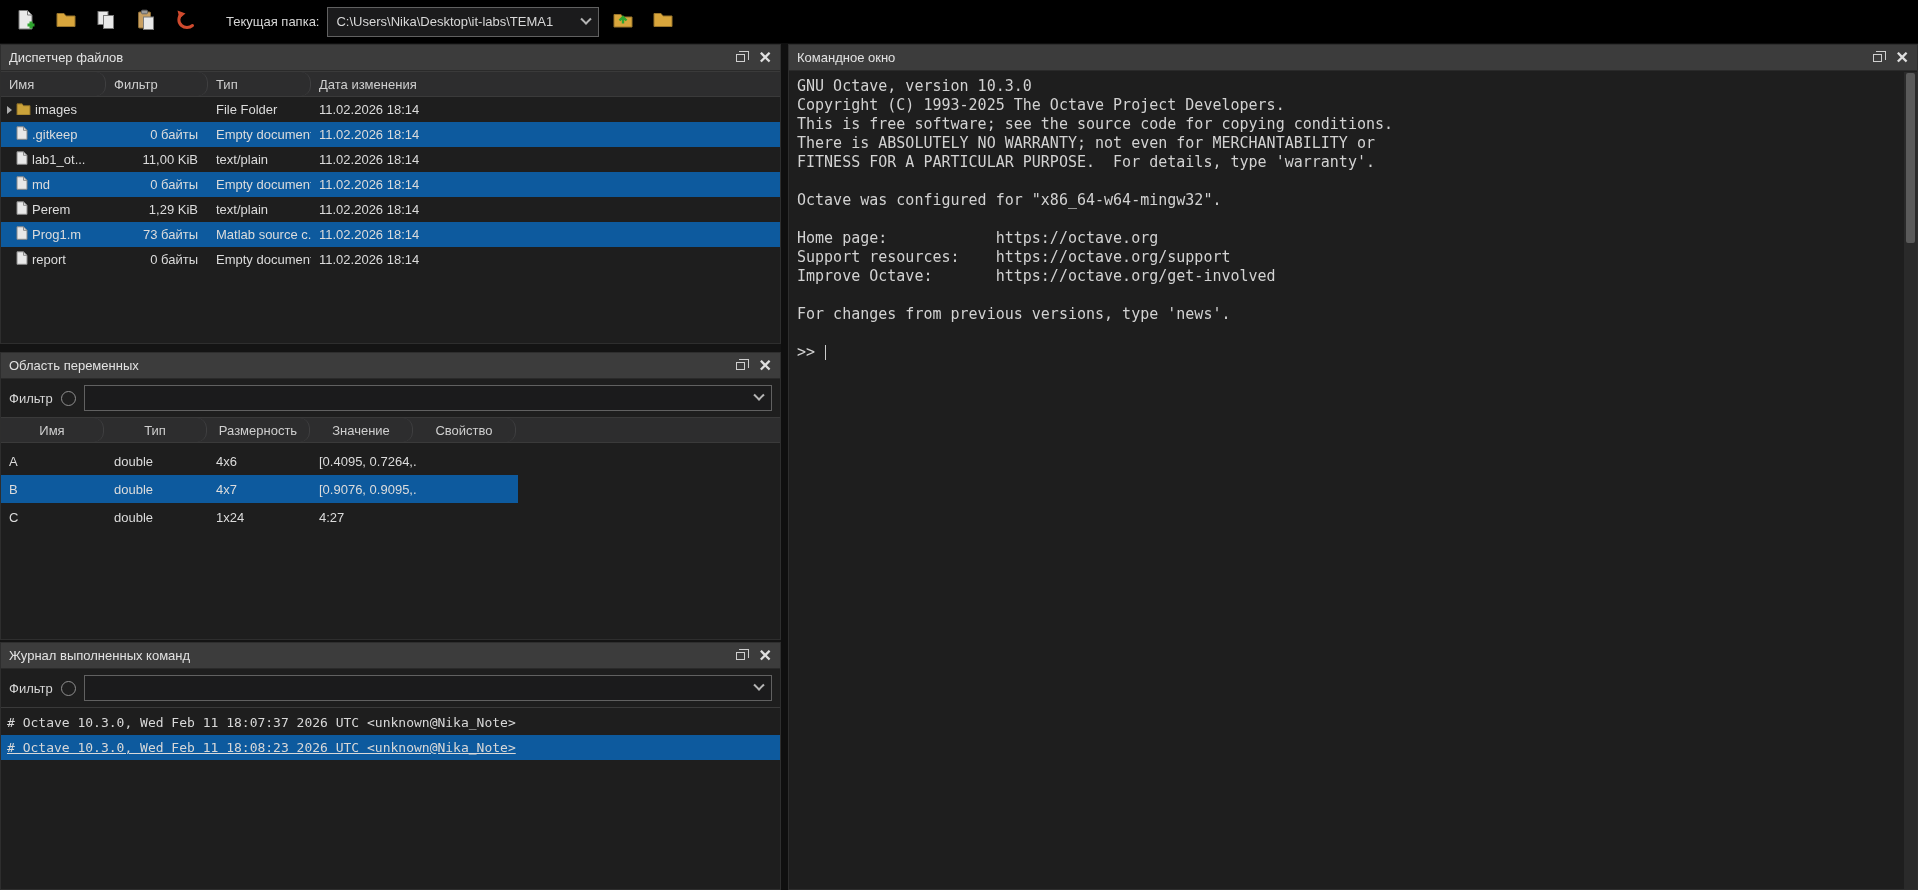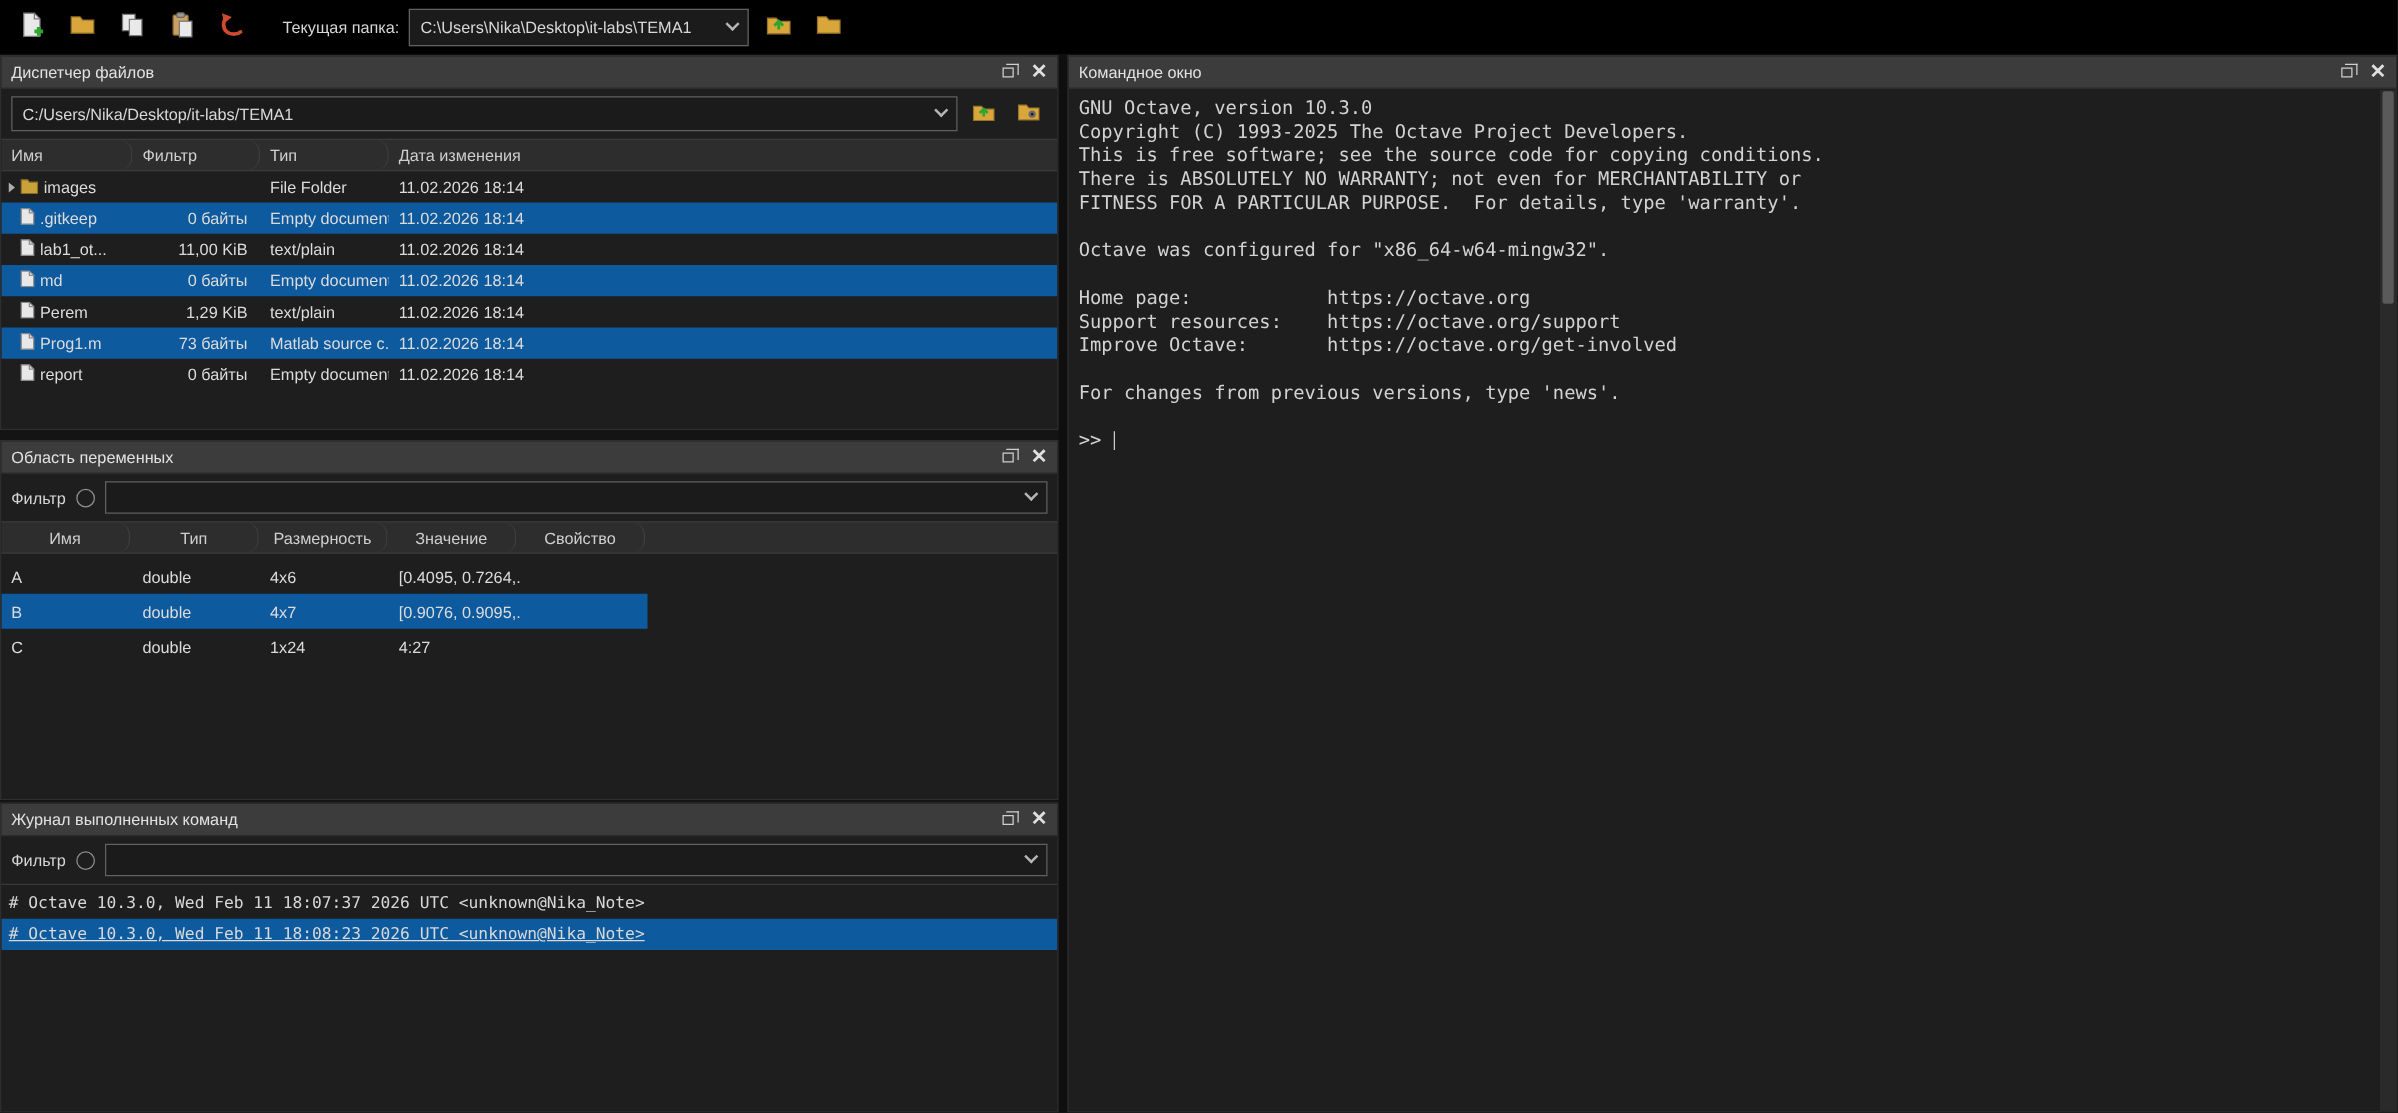--- a/index.html
+++ b/index.html
@@ -15,21 +15,21 @@
   .tb-label { color:#d6d6d6; font-size:13px; margin-left:16px; white-space:nowrap; }
   .combo { background:#1b1b1c; border:1px solid #616161; color:#d8d8d8; font-size:13px;
            display:flex; align-items:center; padding:0 8px; height:30px; overflow:hidden; }
   .combo .combo-text { white-space:nowrap; overflow:hidden; }
   .chev { margin-left:auto; flex:none; width:8px; height:8px; border-right:2px solid #b5b5b5;
           border-bottom:2px solid #b5b5b5; transform:rotate(45deg) translate(-2px,-2px); }
   .tb-combo { width:272px; }
 
   
   .main { flex:1; display:flex; min-height:0; }
-  .left-col { width:847px; flex:none; display:flex; flex-direction:column; background:#141414; }
+  .left-col { width:781px; flex:none; display:flex; flex-direction:column; background:#141414; }
   .vsplit { width:7px; flex:none; background:#0f0f0f; cursor:col-resize; }
 
   .panel { background:#1e1e1e; border:1px solid #2e2e2e; display:flex; flex-direction:column; overflow:hidden; }
   .panel-title { height:26px; flex:none; background:#3c3c3c; border-bottom:1px solid #2a2a2a;
                  display:flex; align-items:center; padding:0 8px; color:#e2e2e2; font-size:13px; }
   .title-icons { margin-left:auto; display:flex; gap:14px; align-items:center; }
   .float-ic { width:9px; height:8px; border:1px solid #cfcfcf; position:relative; cursor:pointer; }
   .float-ic::before { content:""; position:absolute; left:2px; top:-4px; width:9px; height:8px;
                       border:1px solid #cfcfcf; border-left:none; border-bottom:none; }
   .close-ic { color:#e0e0e0; font-size:16px; line-height:1; cursor:pointer; font-weight:bold; }
@@ -168,43 +168,20 @@
     <div class="left-col">
 
       <section class="panel fb-panel">
         <div class="panel-title">
           <span>Диспетчер файлов</span>
           <span class="title-icons">
             <span class="float-ic"></span>
             <span class="close-ic">✕</span>
           </span>
         </div>
-        <div class="fb-pathrow">
-          <div class="combo fb-combo">
-            <span class="combo-text">C:/Users/Nika/Desktop/it-labs/TEMA1</span>
-            <span class="chev"></span>
-          </div>
-          <button class="icon-btn">
-            <span>
-              <svg width="20" height="20" viewBox="0 0 22 22">
-                  <path d="M2 5.5 h7 l2 2.5 h9 v10 H2z" fill="#d9a63c" stroke="#98742a"></path>
-                  <path d="M11 14.5 v-6 M7.5 11.5 l3.5 -3.5 l3.5 3.5" fill="none" stroke="#2ea52e" stroke-width="2.4"></path>
-                </svg>
-            </span>
-          </button>
-          <button class="icon-btn">
-            <span>
-              <svg width="20" height="20" viewBox="0 0 22 22">
-                  <path d="M2 4.5 h7 l2 2.5 h9 v10.5 H2z" fill="#d9a63c" stroke="#98742a"></path>
-                  <circle cx="14" cy="12.5" r="3.2" fill="#6b6b6b"></circle>
-                  <circle cx="14" cy="12.5" r="1.2" fill="#1e1e1e"></circle>
-                </svg>
-            </span>
-          </button>
-        </div>
         <div class="grid-header">
           <div class="fh-name">Имя</div>
           <div class="fh-size">Фильтр</div>
           <div class="fh-type">Тип</div>
           <div class="fh-date">Дата изменения</div>
         </div>
         <div class="fb-rows">
   <div class="fb-row is-folder">
     <div class="c-name">
       <span class="expander"></span>

